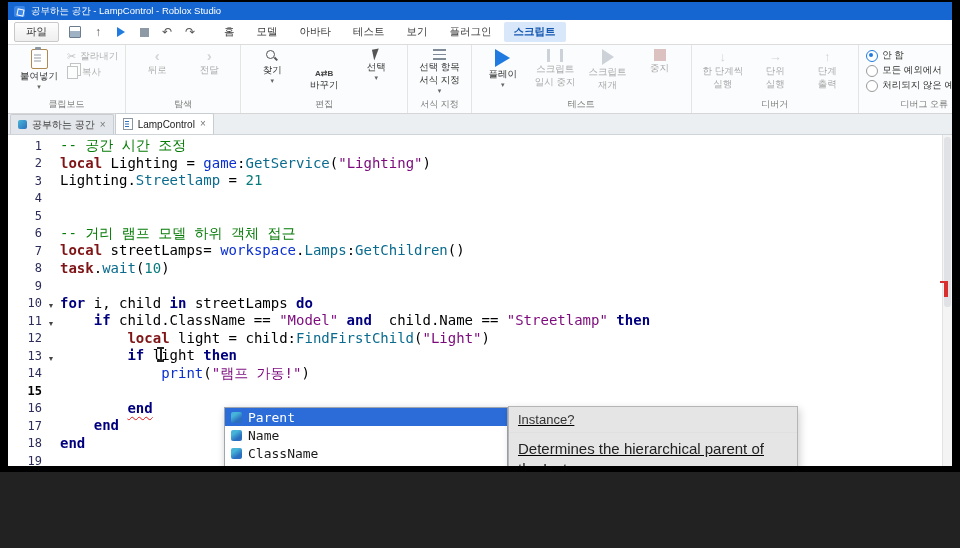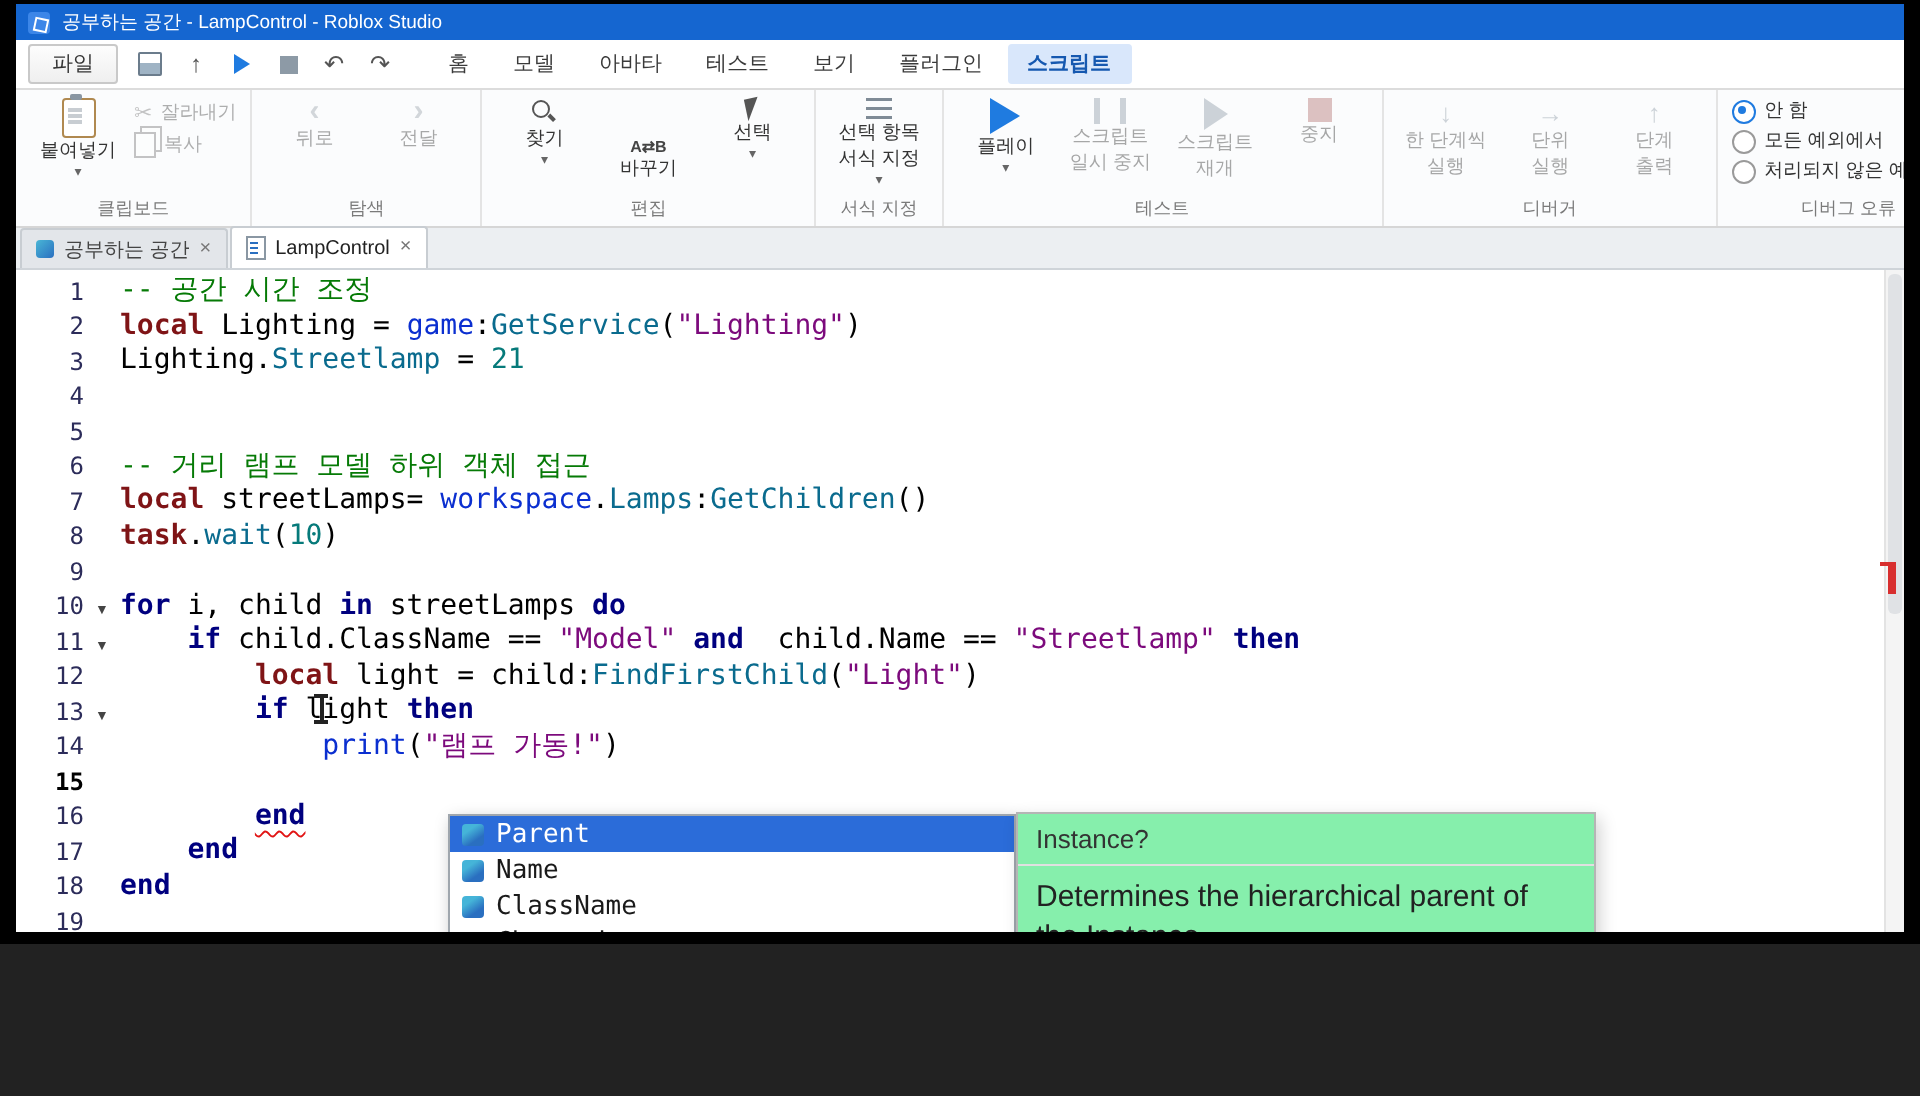--- a/index.html
+++ b/index.html
@@ -100,22 +100,22 @@
 
   
   .ac-popup{position:absolute;left:216px;top:272px;width:282px;background:#fff;border:1px solid #9fa6ad;
             box-shadow:2px 3px 8px rgba(0,0,0,.28);}
   .ac-item{display:flex;align-items:center;gap:6px;height:18px;padding:0 6px;
            font-family:"DejaVu Sans Mono",monospace;font-size:13px;color:#1a1a1a;}
   .ac-item.sel{background:#2b6cd9;color:#fff;}
   .ac-icon{width:11px;height:11px;border-radius:2px;background:linear-gradient(145deg,#45b4d8 30%,#2a6fc0 70%);flex:0 0 auto;}
 
   
-  .tooltip{position:absolute;left:500px;top:271px;width:288px;background:#86efac;border:1px solid #b5b5b5;
-           box-shadow:2px 3px 8px rgba(0,0,0,.18);}
+  .tooltip{position:absolute;left:500px;top:271px;width:288px;background:#e5e5e5;border:1px solid #b5b5b5;
+           box-shadow:2px 3px 8px rgba(0,0,0,.18);text-decoration:underline;}
   .tt-title{font-size:13px;color:#333;padding:5px 9px;border-bottom:1px solid #e0e0e0;}
   .tt-body{font-size:15px;color:#222;padding:6px 9px 2px;line-height:1.35;}
   .tt-link{display:inline-block;font-size:12px;color:#1a73e8;text-decoration:underline;padding:2px 9px 7px;}
 
   
   .vscroll{position:absolute;right:0;top:0;bottom:0;width:9px;background:#f4f4f4;border-left:1px solid #e3e3e3;}
   .vthumb{position:absolute;left:1px;right:1px;top:2px;height:170px;background:#e0e2e5;border-radius:3px;}
   .err-mark{position:absolute;left:1px;top:146px;width:4px;height:16px;background:#d82f2f;}
   .err-mark::before{content:"";position:absolute;left:-4px;top:0;width:8px;height:2px;background:#d82f2f;}
 

